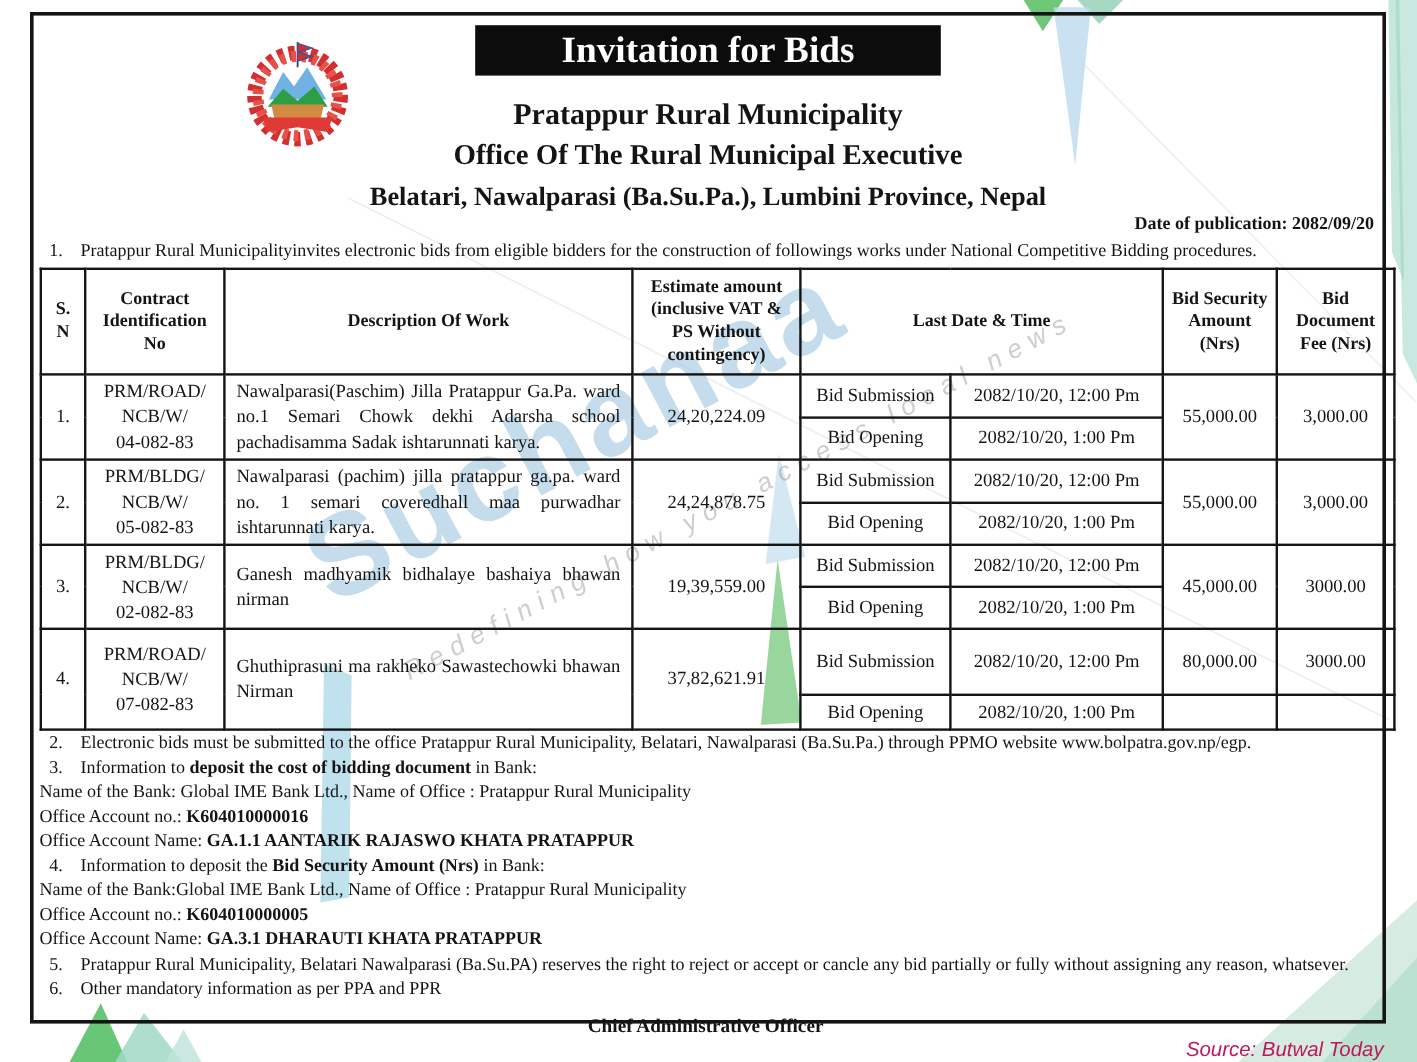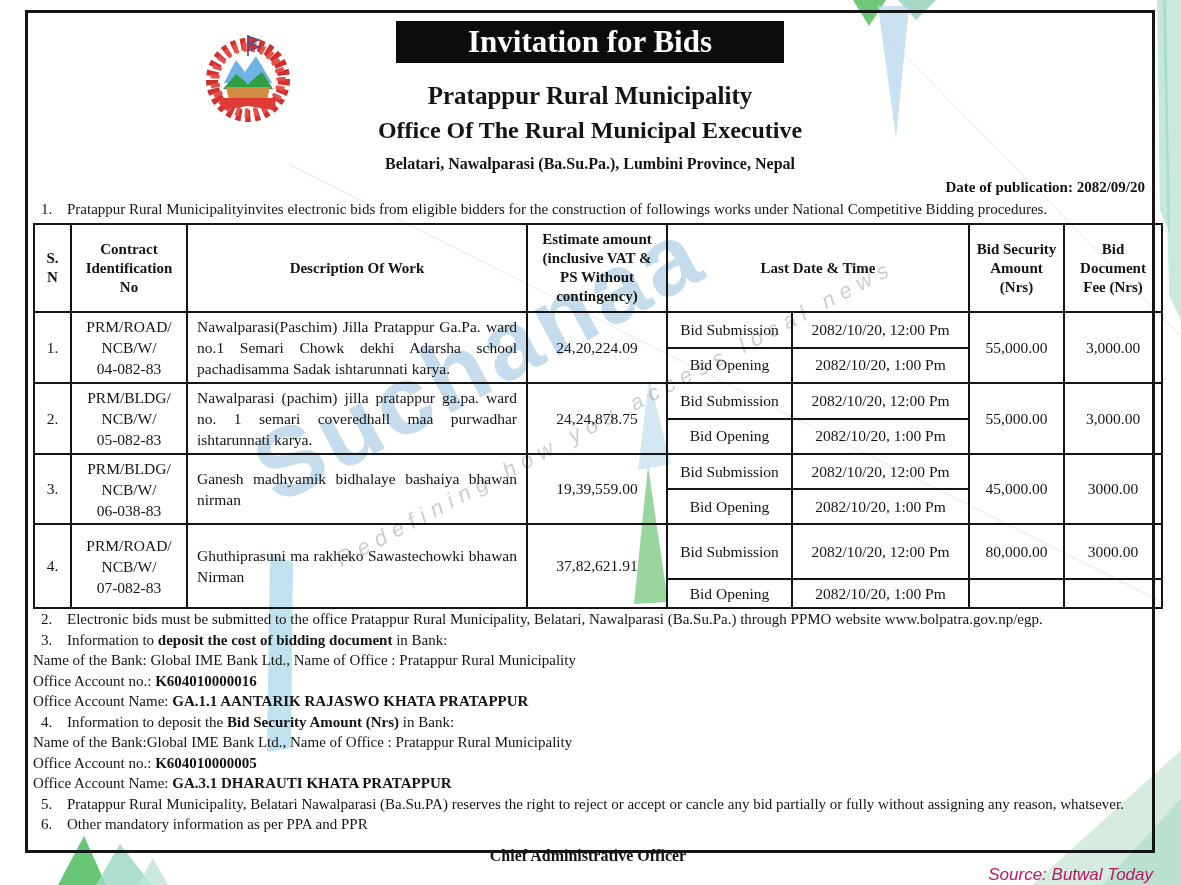--- a/index.html
+++ b/index.html
@@ -20,21 +20,21 @@
               white-space:nowrap; }
 
   
   .doc { position:absolute; left:25px; top:10px; width:1130px; height:843px;
          border:3px solid #151515; box-sizing:border-box; z-index:1; padding:0 5px; }
   .logo { position:absolute; left:170px; top:13px; width:100px; height:100px; }
   .banner { width:388px; margin:8px auto 16px; background:#0c0c0c; color:#ffffff;
             text-align:center; font-weight:bold; font-size:31px; line-height:42px; }
   .muni    { text-align:center; font-weight:bold; font-size:25px; line-height:33px; margin-top:3px; }
   .office  { text-align:center; font-weight:bold; font-size:24px; line-height:37px; }
-  .address { text-align:center; font-weight:bold; font-size:16px; line-height:29px; }
+  .address { text-align:center; font-weight:bold; font-size:22px; line-height:29px; }
   .pubdate { text-align:right; font-weight:bold; font-size:15px; line-height:19px; padding-right:2px; }
 
   .intro { display:flex; font-size:15px; line-height:21px; margin:2px 0 3px; }
   .numcol { flex:none; width:34px; padding-left:8px; box-sizing:border-box; }
 
   table.bids { border-collapse:collapse; width:1118px; table-layout:fixed; background:transparent; }
   .bids th, .bids td { border:2px solid #151515; padding:2px 5px; vertical-align:middle; }
   .bids th { font-weight:bold; text-align:center; font-size:15px; line-height:19px; }
   .bids td { font-size:15.5px; text-align:center; }
   .bids td.desc { text-align:justify; line-height:21px; padding:3px 9px; }
@@ -170,21 +170,21 @@
       <tr class="sub">
         <td>Bid Opening</td>
         <td>2082/10/20, 1:00 Pm</td>
       </tr>
 
       <tr class="sub">
         <td rowspan="2">3.</td>
         <td rowspan="2">
           <div class="ctr-line">PRM/BLDG/</div>
           <div class="ctr-line">NCB/W/</div>
-          <div class="ctr-line">06-038-83</div>
+          <div class="ctr-line">02-082-83</div>
         </td>
         <td rowspan="2" class="desc">Ganesh madhyamik bidhalaye bashaiya bhawan nirman</td>
         <td rowspan="2">19,39,559.00</td>
         <td>Bid Submission</td>
         <td>2082/10/20, 12:00 Pm</td>
         <td rowspan="2">45,000.00</td>
         <td rowspan="2">3000.00</td>
       </tr>
       <tr class="sub">
         <td>Bid Opening</td>

